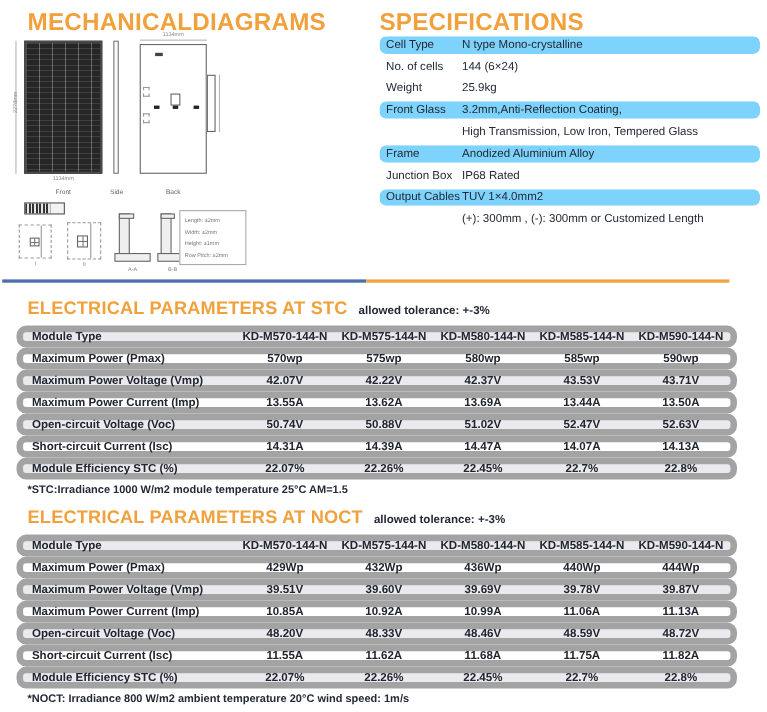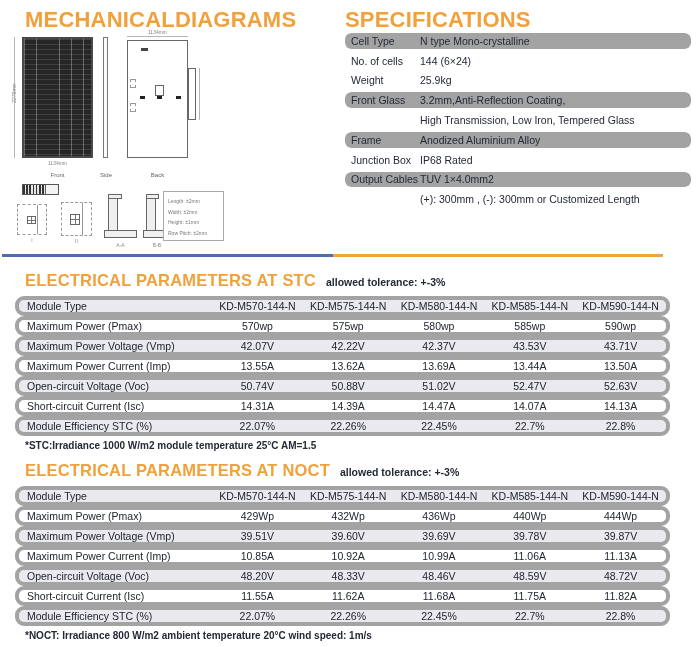--- a/index.html
+++ b/index.html
@@ -13,28 +13,28 @@
     font-size:22px;letter-spacing:.2px;white-space:nowrap;
   }
   .title-row{position:absolute;display:flex;align-items:baseline;gap:10px;white-space:nowrap;}
   .title-row .big{color:#f0a13c;font-weight:bold;font-size:16.5px;letter-spacing:.2px;text-align:right;}
   .title-row .note{color:#232936;font-weight:bold;font-size:10.5px;}
 
   
   .stable{position:absolute;left:343px;top:31px;width:350px;}
   .srow{display:flex;align-items:center;height:19.8px;font-size:10.5px;
         border:2px solid #fff;box-sizing:border-box;border-radius:8px;}
-  .srow.gray{background:#a3a3a3;background-clip:padding-box;}
+  .srow.gray{background:#7dd3fc;background-clip:padding-box;}
   .srow .slbl{width:69px;padding-left:6px;flex:none;color:#232936;}
   .srow .sval{flex:1;color:#232936;white-space:nowrap;}
 
   
   .etable{position:absolute;left:15px;width:655px;}
-  .erow{display:flex;align-items:center;height:20px;font-size:10.5px;font-weight:normal;
-        border:4px solid #a3a3a3;box-sizing:border-box;border-radius:9px;color:#20252f;}
+  .erow{display:flex;align-items:center;height:20px;font-size:10.5px;font-weight:bold;
+        border:6px solid #a3a3a3;box-sizing:border-box;border-radius:9px;color:#20252f;}
   .erow.gray{background:#e9e9ee;background-clip:padding-box;}
   .erow .lbl{width:193px;padding-left:8px;flex:none;box-sizing:border-box;white-space:nowrap;}
   .erow .val{flex:1;text-align:center;white-space:nowrap;}
 
   .footnote{position:absolute;left:25px;font-size:10px;font-weight:bold;color:#232936;white-space:nowrap;}
 
   
   .divider{position:absolute;left:2px;top:254px;width:661px;height:3px;display:flex;}
   .divider .seg-blue{width:331px;height:3px;background:#4e6dac;}
   .divider .seg-orange{width:330px;height:3px;background:#f0a440;}

